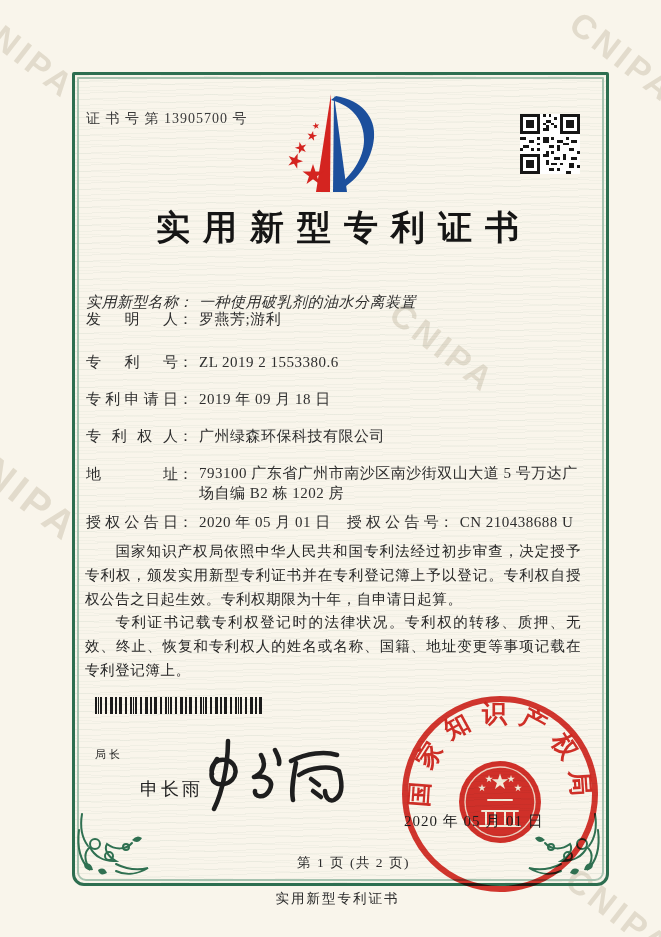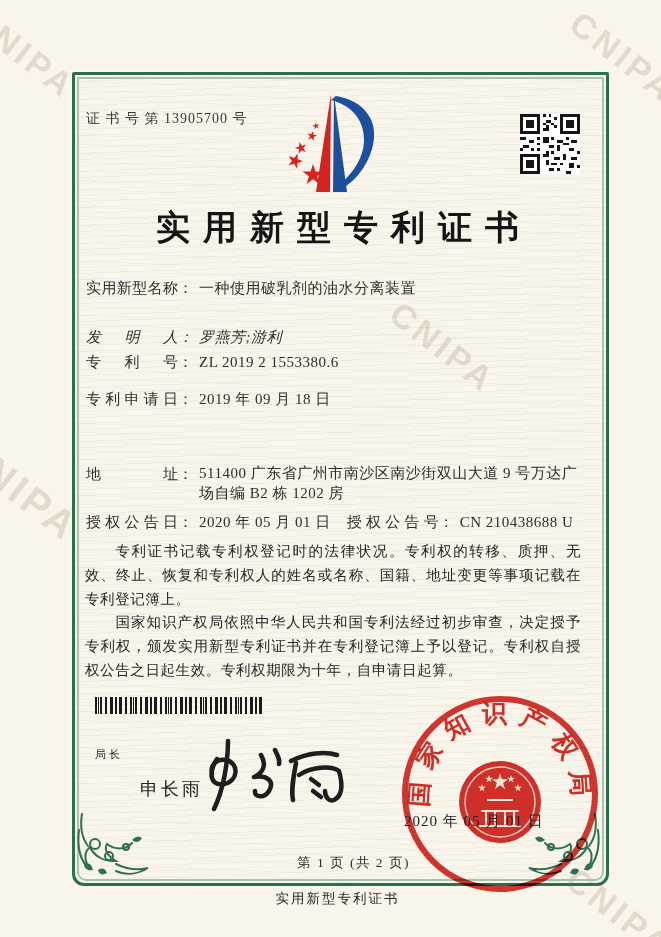--- a/index.html
+++ b/index.html
@@ -43,21 +43,21 @@
     white-space:nowrap;
   }
   
   .field{position:absolute;left:86px;font-size:15px;line-height:20px;white-space:nowrap;}
   .field .lbl{
     display:inline-block;width:92px;vertical-align:top;
     text-align:justify;text-align-last:justify;text-justify:inter-character;
   }
   .field .colon{display:inline-block;vertical-align:top;}
   .field .val{display:inline-block;vertical-align:top;margin-left:6px;letter-spacing:.5px;}
-  .f-name{top:278px;} .f-inventor{top:327px;font-style:italic;} .f-patentno{top:352px;}
+  .f-name{top:292px;font-style:italic;} .f-inventor{top:309px;} .f-patentno{top:352px;}
   .f-filing{top:389px;} .f-patentee{top:426px;} .f-address{top:464px;}
   .f-grant{top:512px;}
   .f-address{white-space:normal;}
   .f-address .val{width:382px;line-height:19.5px;}
   .pair2{margin-left:16px;}
   
   .body-text{position:absolute;left:85px;top:540px;width:496px;}
   .body-text p{
     margin:0;font-size:14.5px;line-height:23.8px;text-align:justify;
     text-indent:2.1em;letter-spacing:.6px;color:#262626;
@@ -204,30 +204,33 @@
   </div>
   <div class="field f-inventor">
     <span class="lbl">发明人</span><span class="colon">：</span><span class="val">罗燕芳;游利</span>
   </div>
   <div class="field f-patentno">
     <span class="lbl">专利号</span><span class="colon">：</span><span class="val">ZL 2019 2 1553380.6</span>
   </div>
   <div class="field f-filing">
     <span class="lbl">专利申请日</span><span class="colon">：</span><span class="val">2019 年 09 月 18 日</span>
   </div>
+  <div class="field f-patentee">
+    <span class="lbl">专利权人</span><span class="colon">：</span><span class="val">广州绿森环保科技有限公司</span>
+  </div>
   <div class="field f-address">
-    <span class="lbl">地址</span><span class="colon">：</span><span class="val">511400 广东省广州市南沙区南沙街双山大道 9 号万达广场自编 B2 栋 1202 房</span>
+    <span class="lbl">地址</span><span class="colon">：</span><span class="val">793100 广东省广州市南沙区南沙街双山大道 5 号万达广场自编 B2 栋 1202 房</span>
   </div>
   <div class="field f-grant">
     <span class="lbl">授权公告日</span><span class="colon">：</span><span class="val">2020 年 05 月 01 日</span><span class="pair2 lbl">授权公告号</span><span class="colon">：</span><span class="val">CN 210438688 U</span>
   </div>
 
   <div class="body-text">
+    <p>国家知识产权局依照中华人民共和国专利法经过初步审查，决定授予专利权，颁发实用新型专利证书并在专利登记簿上予以登记。专利权自授权公告之日起生效。专利权期限为十年，自申请日起算。</p>
     <p>专利证书记载专利权登记时的法律状况。专利权的转移、质押、无效、终止、恢复和专利权人的姓名或名称、国籍、地址变更等事项记载在专利登记簿上。</p>
-    <p>国家知识产权局依照中华人民共和国专利法经过初步审查，决定授予专利权，颁发实用新型专利证书并在专利登记簿上予以登记。专利权自授权公告之日起生效。专利权期限为十年，自申请日起算。</p>
   </div>
 
   <div class="barcode"></div>
 
   <div class="director-title">局长</div>
   <div class="director-name">申长雨</div>
 
   <svg class="signature" viewBox="0 0 170 82">
     <g stroke="#1e1e1e" stroke-width="4.5" fill="none" stroke-linecap="round" stroke-linejoin="round">
       <path d="M24 26 C15 40 17 53 31 51 C45 49 47 30 33 27 C23 25 17 33 19 41"></path>

